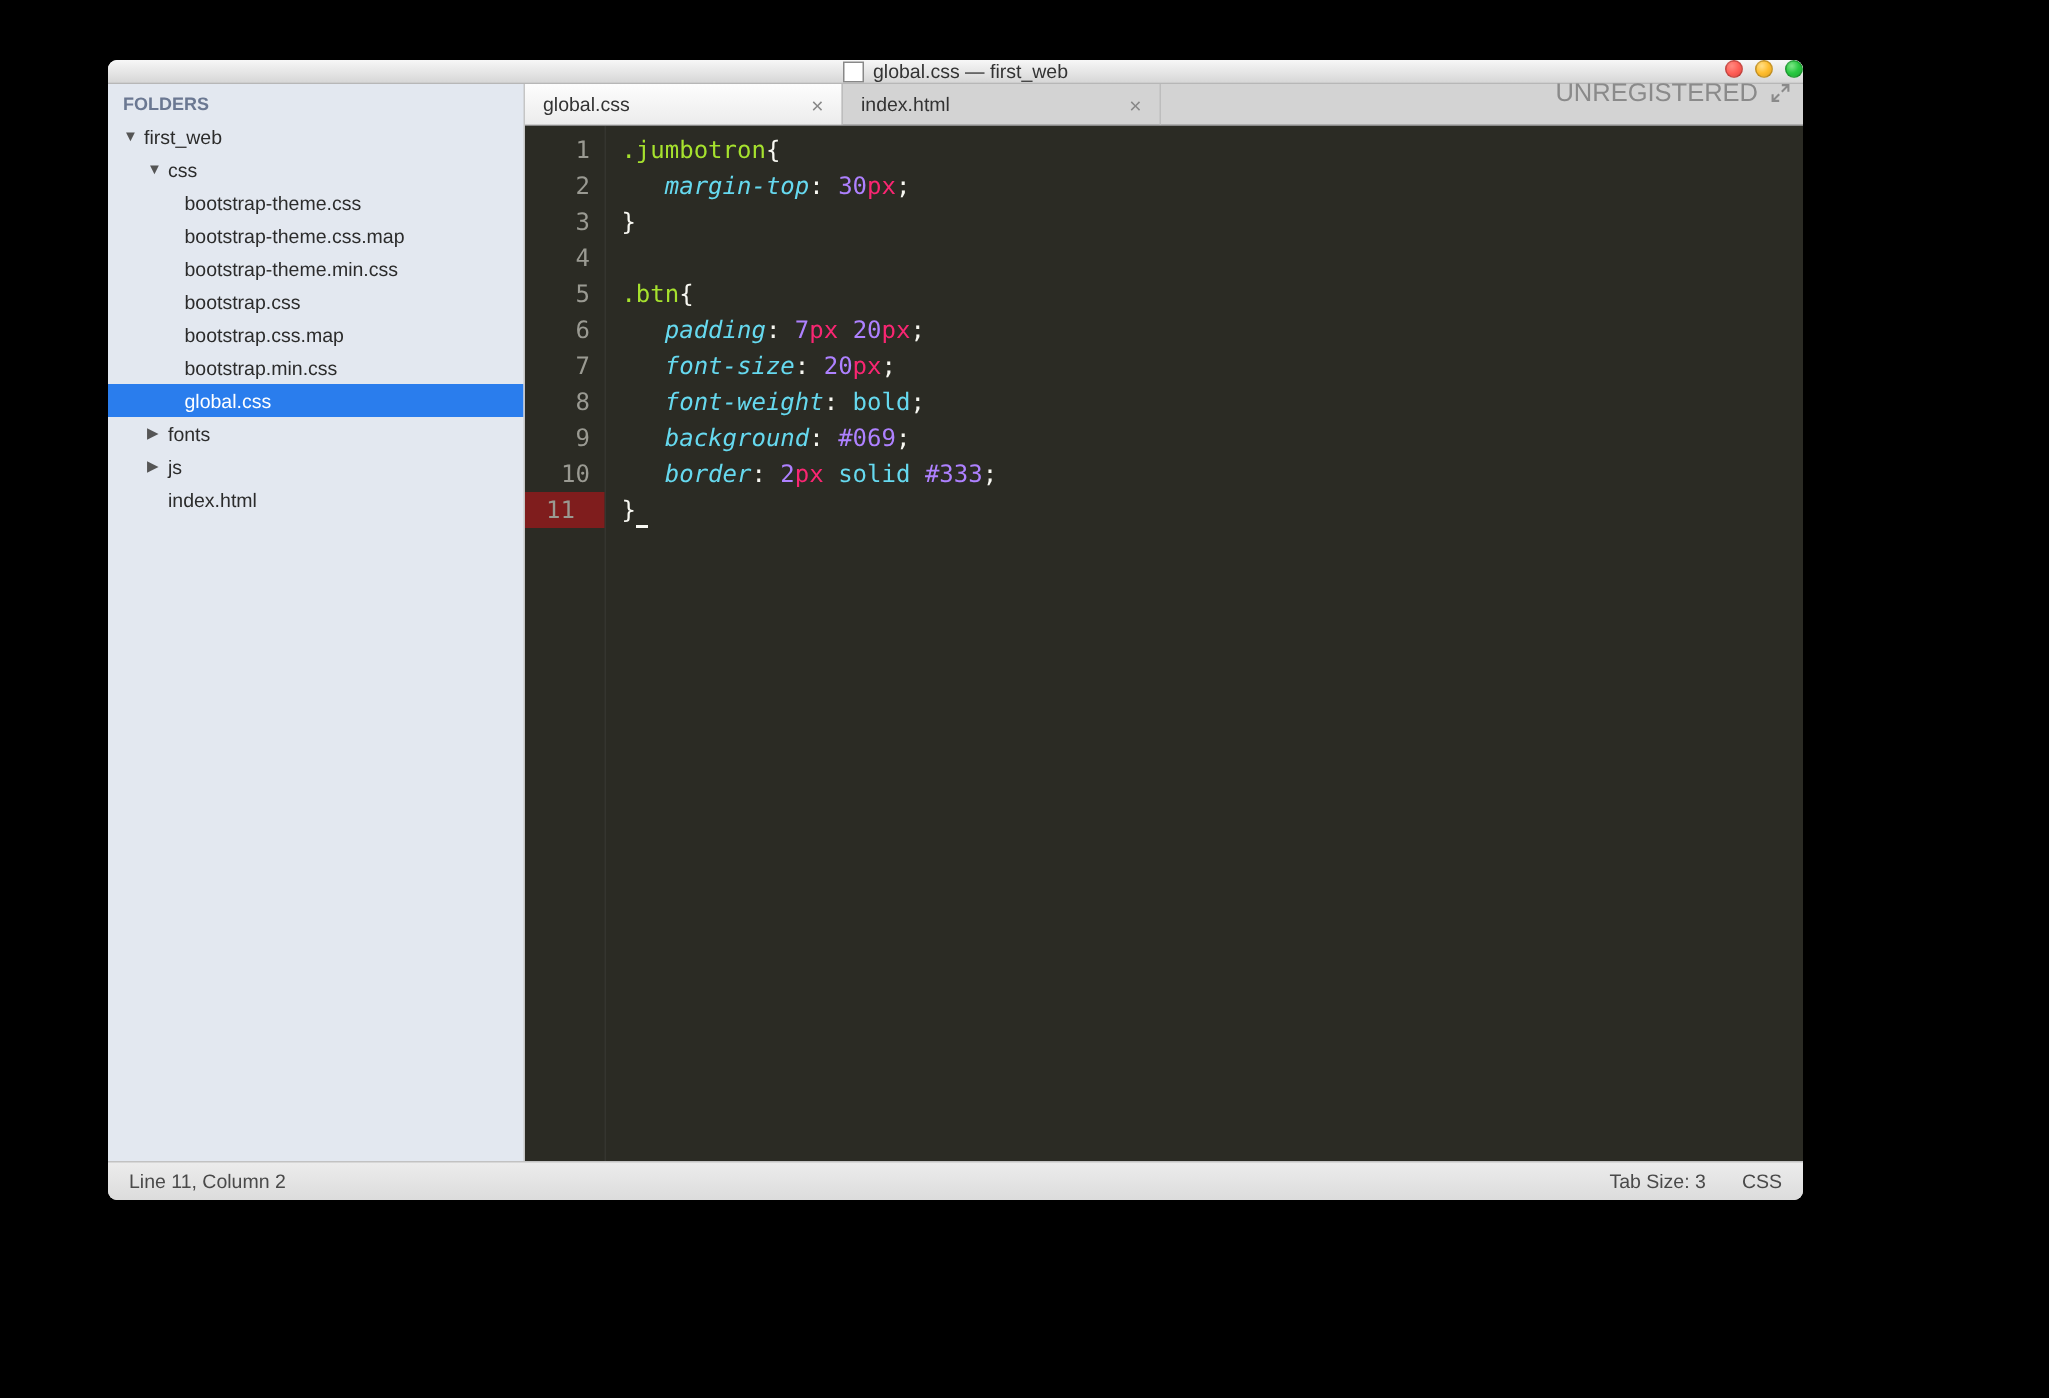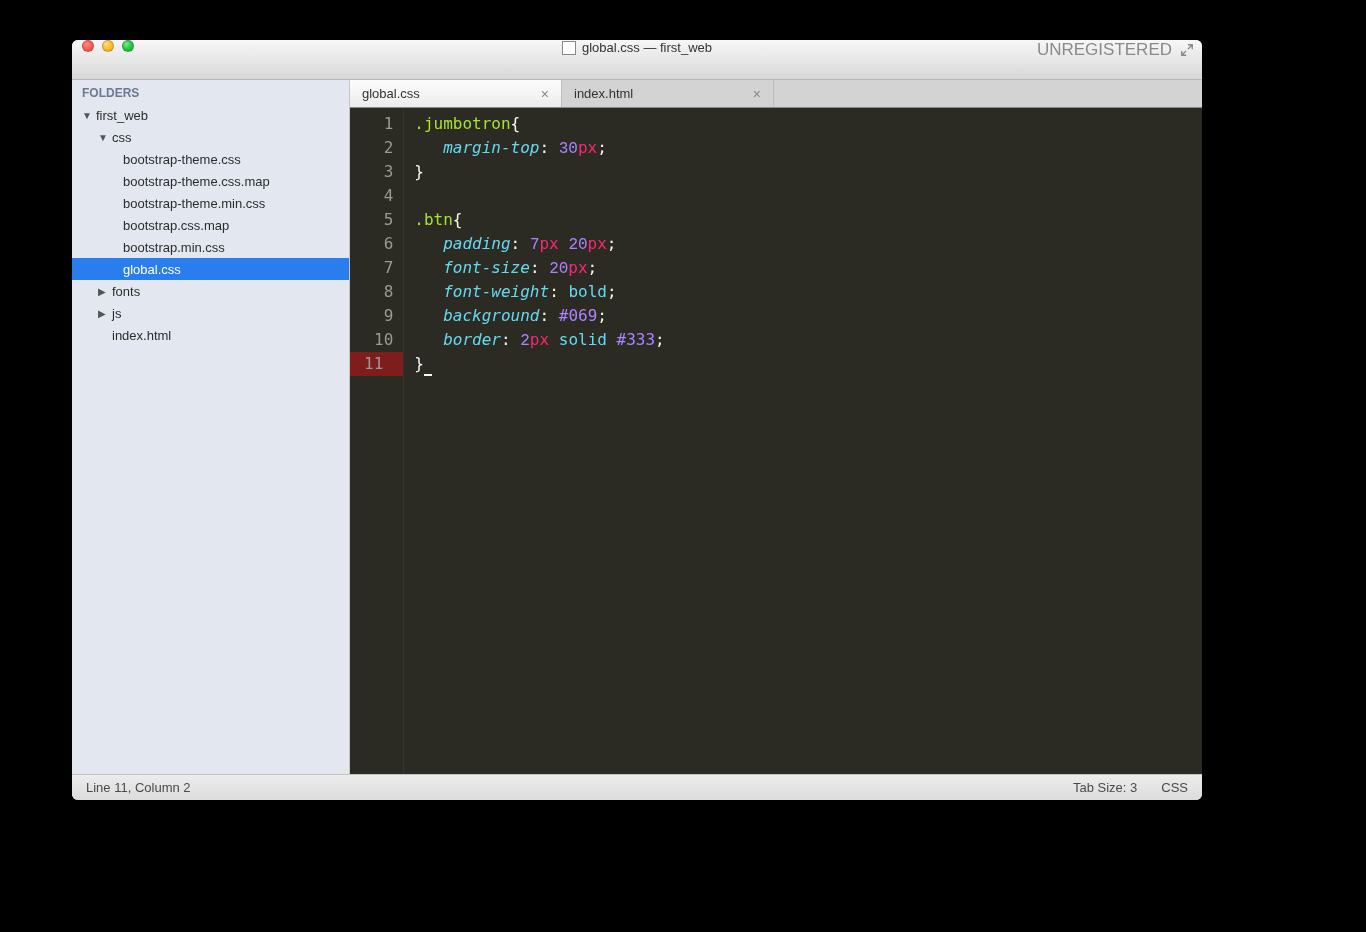--- a/index.html
+++ b/index.html
@@ -18,26 +18,27 @@
     width: 1130px;
     height: 760px;
     background: #ededed;
     border-radius: 6px;
     box-shadow: 0 20px 60px rgba(0,0,0,0.6);
     overflow: hidden;
     display: flex;
     flex-direction: column;
   }
   .titlebar {
-    height: 40px;
+    height: 16px;
     background: linear-gradient(#f7f7f7, #d7d7d7);
     border-bottom: 1px solid #b7b7b7;
     display: flex;
-    align-items: flex-start;
+    align-items: flex-end;
     position: relative;
+    flex-direction: column;
   }
   .traffic-lights {
     display: flex;
     gap: 8px;
     margin-left: 10px;
   }
   .traffic-light {
     width: 12px;
     height: 12px;
     border-radius: 50%;
@@ -165,21 +166,21 @@
   .code {
     flex: 1;
     padding: 4px 0 4px 10px;
     color: #f8f8f2;
     white-space: pre;
   }
   .code .cl { height: 24px; }
   .tok-sel { color: #a6e22e; }
   .tok-prop { color: #66d9ef; font-style: italic; }
   .tok-punc { color: #f8f8f2; }
-  .tok-num { color: #ae81ff; font-family: Liberation Mono, monospace; }
+  .tok-num { color: #ae81ff; }
   .tok-unit { color: #f92672; }
   .tok-val { color: #66d9ef; }
   .tok-hex { color: #ae81ff; }
   .cursor {
     display: inline-block;
     border-bottom: 2px solid #f8f8f2;
     width: 8px;
     vertical-align: bottom;
   }
   .statusbar {
@@ -235,20 +236,24 @@
             <span class="disclosure"></span>
             <span>bootstrap-theme.css</span>
           </div>
           <div class="tree-row indent2">
             <span class="disclosure"></span>
             <span>bootstrap-theme.css.map</span>
           </div>
           <div class="tree-row indent2">
             <span class="disclosure"></span>
             <span>bootstrap-theme.min.css</span>
+          </div>
+          <div class="tree-row indent2">
+            <span class="disclosure"></span>
+            <span>bootstrap.css</span>
           </div>
           <div class="tree-row indent2">
             <span class="disclosure"></span>
             <span>bootstrap.css.map</span>
           </div>
           <div class="tree-row indent2">
             <span class="disclosure"></span>
             <span>bootstrap.min.css</span>
           </div>
           <div class="tree-row indent2 selected">

